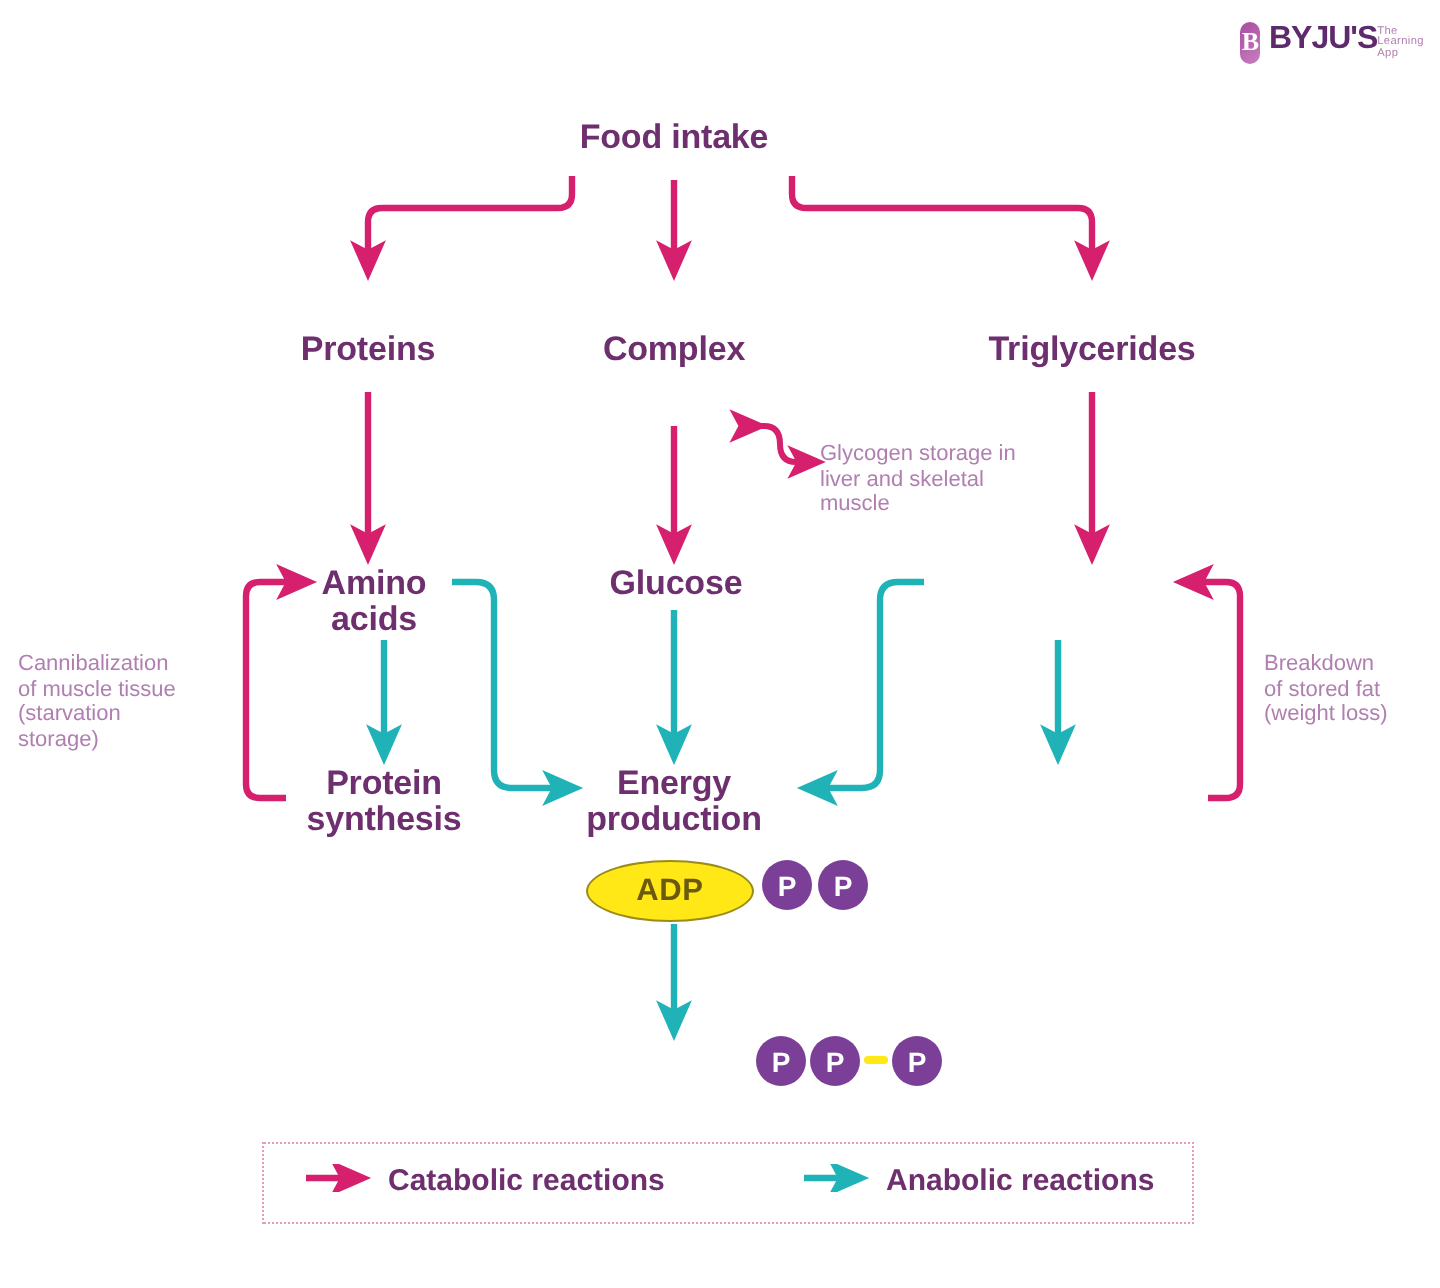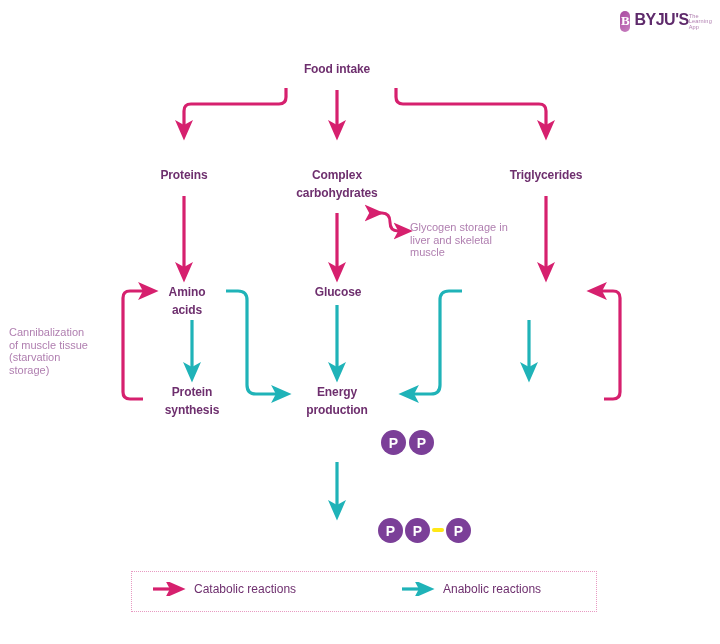--- a/index.html
+++ b/index.html
@@ -25,21 +25,21 @@
     left: 0; top: 0;
     width: 720px;
     height: 644px;
     pointer-events: none;
   }
   .node-label {
     position: absolute;
     text-align: center;
     color: #6e2f6e;
     font-weight: bold;
-    font-size: 12px;
+    font-size: 17px;
     line-height: 18px;
     letter-spacing: -0.1px;
   }
   .annot {
     position: absolute;
     color: #b07fb0;
     font-size: 11px;
     line-height: 12.5px;
     font-weight: normal;
   }
@@ -83,22 +83,22 @@
     border: 1.5px dotted #e89ac2;
     box-sizing: border-box;
     background: #ffffff;
   }
   .legend-item {
     position: absolute;
     display: flex;
     align-items: flex-start;
     gap: 8px;
     color: #6e2f6e;
-    font-weight: normal;
-    font-size: 12px;
+    font-weight: bold;
+    font-size: 15px;
   }
   #legend-catabolic { left: 152px; top: 582px; }
   #legend-anabolic  { left: 401px; top: 582px; }
   .legend-arrow { display: block; }
   #logo {
     position: absolute;
     left: 620px;
     top: 7px;
     width: 92px;
     height: 28px;
@@ -185,21 +185,20 @@
   <div class="node-label" style="left:262px; top:60px; width:150px;">
     <span>Food intake</span>
   </div>
 
   <div class="node-label" style="left:124px; top:166px; width:120px;">
     <span>Proteins</span>
   </div>
 
   <div class="node-label" style="left:272px; top:166px; width:130px;">
     <span>Complex</span><br>
-    <span>carbohydrates</span>
   </div>
 
   <div class="node-label" style="left:476px; top:166px; width:140px;">
     <span>Triglycerides</span>
   </div>
 
   <div class="node-label" style="left:148px; top:283px; width:78px;">
     <span>Amino</span><br>
     <span>acids</span>
   </div>
@@ -226,21 +225,29 @@
     <span>muscle</span>
   </div>
 
   <div class="annot" style="left:9px; top:326px; width:104px;">
     <span>Cannibalization</span><br>
     <span>of muscle tissue</span><br>
     <span>(starvation</span><br>
     <span>storage)</span>
   </div>
 
-
+  <div class="annot annot-right" style="left:632px; top:326px; width:86px;">
+    <span>Breakdown</span><br>
+    <span>of stored fat</span><br>
+    <span>(weight loss)</span>
+  </div>
+
+  <div class="bubble" style="left:293px; top:430px; width:82px; height:29px;">
+    <span>ADP</span>
+  </div>
   <div class="pcircle" style="left:381px; top:430px; width:25px; height:25px;">
     <span>P</span>
   </div>
   <div class="pcircle" style="left:409px; top:430px; width:25px; height:25px;">
     <span>P</span>
   </div>
 
   <div class="pcircle" style="left:378px; top:518px; width:25px; height:25px;">
     <span>P</span>
   </div>

